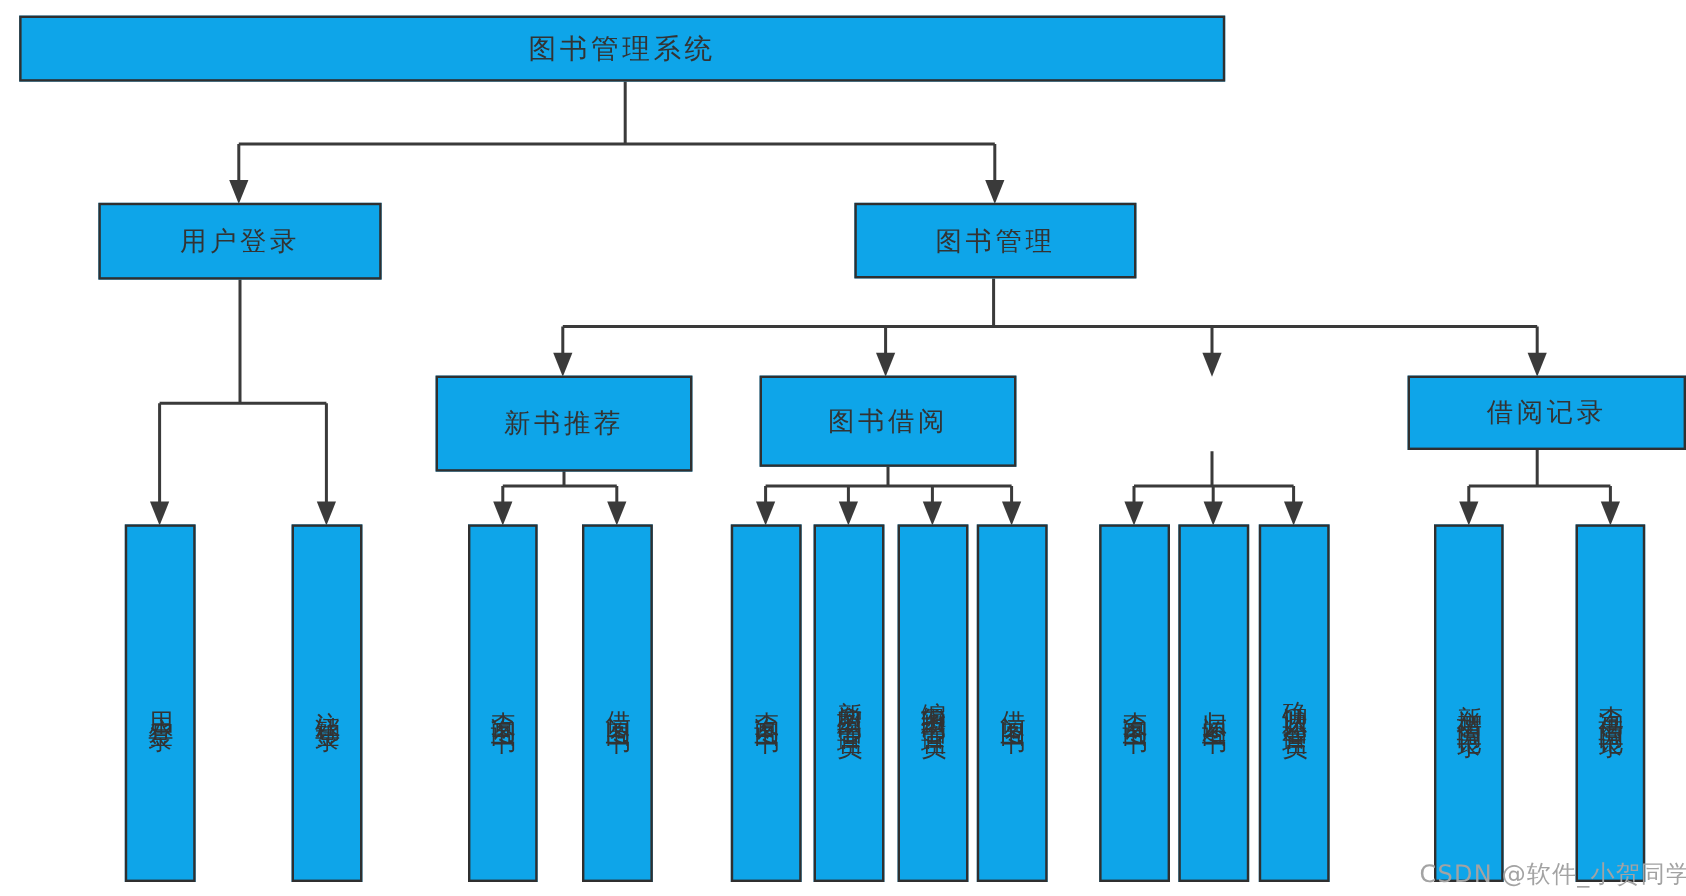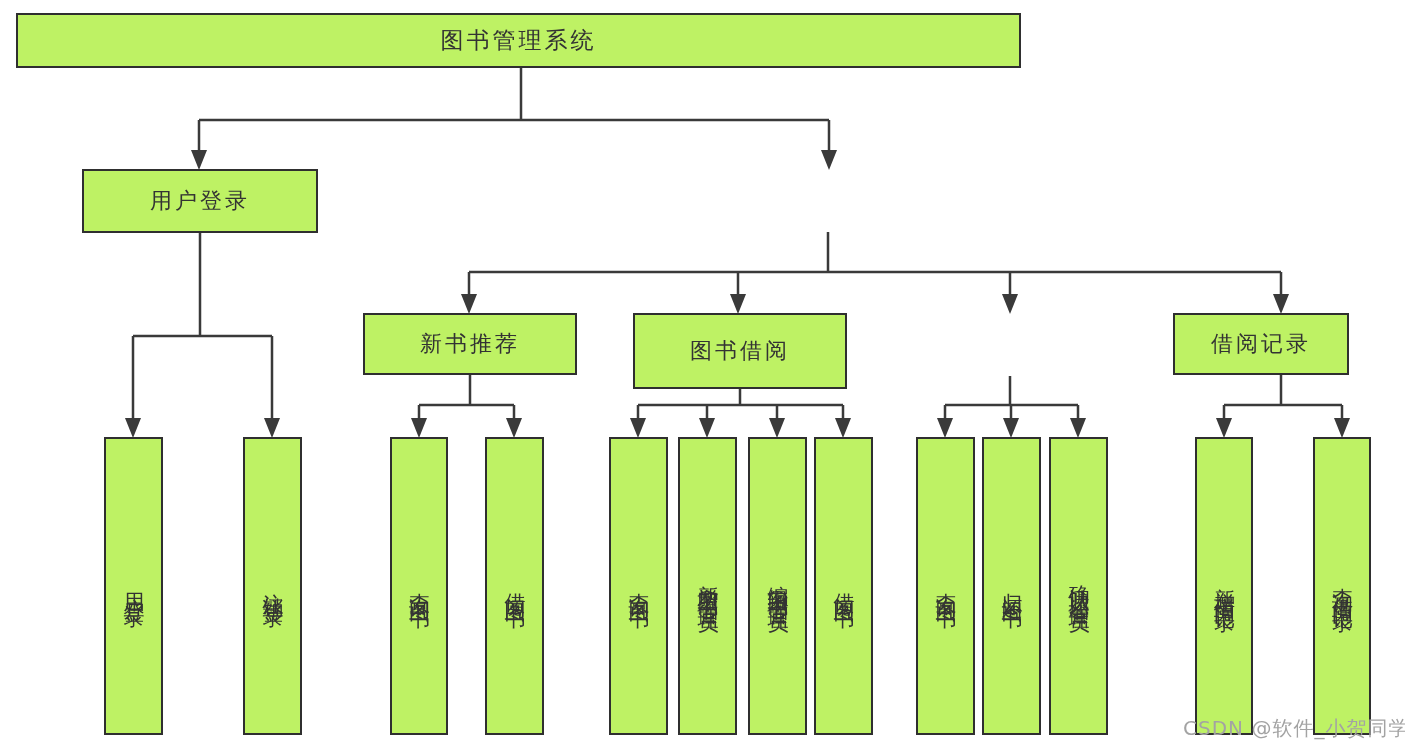--- a/index.html
+++ b/index.html
@@ -30,21 +30,21 @@
     stroke-width: 2.5;
     fill: none;
   }
   .connectors polygon {
     fill: #3a3a3a;
     stroke: none;
   }
   .box {
     position: absolute;
     box-sizing: border-box;
-    background: #bef264;
+    background: #0ea5e9;
     border: 2.5px solid #2f2f2f;
     color: #333333;
     display: flex;
     align-items: center;
     justify-content: center;
     z-index: 2;
     white-space: nowrap;
   }
   .box.h {
     font-size: 22px;
@@ -120,24 +120,25 @@
     <g>
       <path d="M1281,375 V405 M1224,405 H1342 M1224,405 V420 M1342,405 V420"></path>
       <polygon points="1224,438 1216,418 1232,418"></polygon>
       <polygon points="1342,438 1334,418 1350,418"></polygon>
     </g>
   </svg>
 
   <div class="box h root-box" style="left:16px;top:13px;width:1005px;height:55px">图书管理系统</div>
 
   <div class="box h" style="left:82px;top:169px;width:236px;height:64px">用户登录</div>
+  <div class="box h" style="left:712px;top:169px;width:235px;height:63px">图书管理</div>
 
-  <div class="box h" style="left:363px;top:313px;width:214px;height:62px">新书推荐</div>
+  <div class="box h" style="left:363px;top:313px;width:214px;height:80px">新书推荐</div>
   <div class="box h" style="left:633px;top:313px;width:214px;height:76px">图书借阅</div>
-  <div class="box h" style="left:1173px;top:313px;width:176px;height:62px">借阅记录</div>
+  <div class="box h" style="left:1173px;top:313px;width:232px;height:62px">借阅记录</div>
 
   <div class="box v" style="left:104px;width:59px">用户登录</div>
   <div class="box v" style="left:243px;width:59px">注销登录</div>
 
   <div class="box v" style="left:390px;width:58px">查询图书</div>
   <div class="box v" style="left:485px;width:59px">借阅图书</div>
 
   <div class="box v" style="left:609px;width:59px">查询图书</div>
   <div class="box v long" style="left:678px;width:59px">新增图书（管理员）</div>
   <div class="box v long" style="left:748px;width:59px">编辑图书（管理员）</div>

